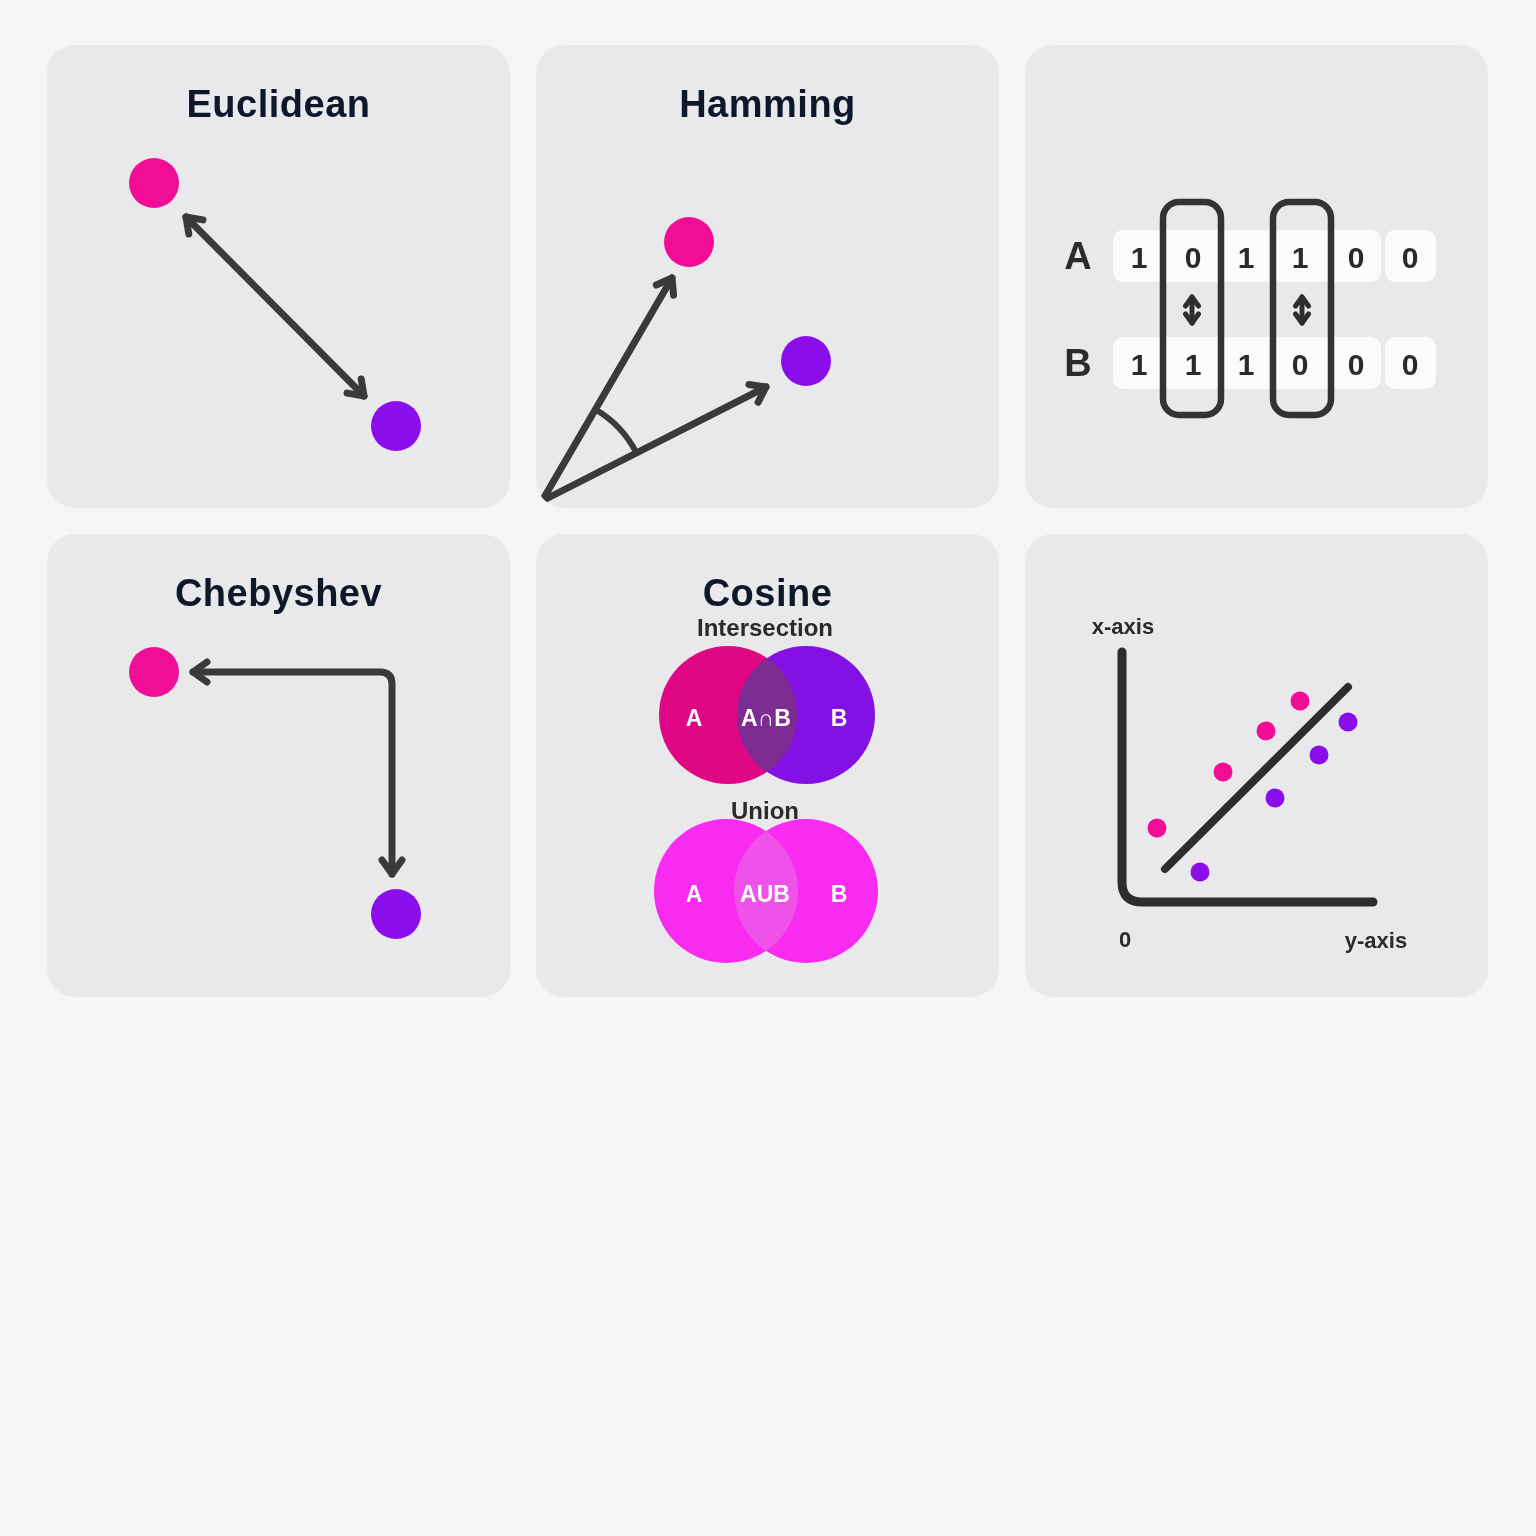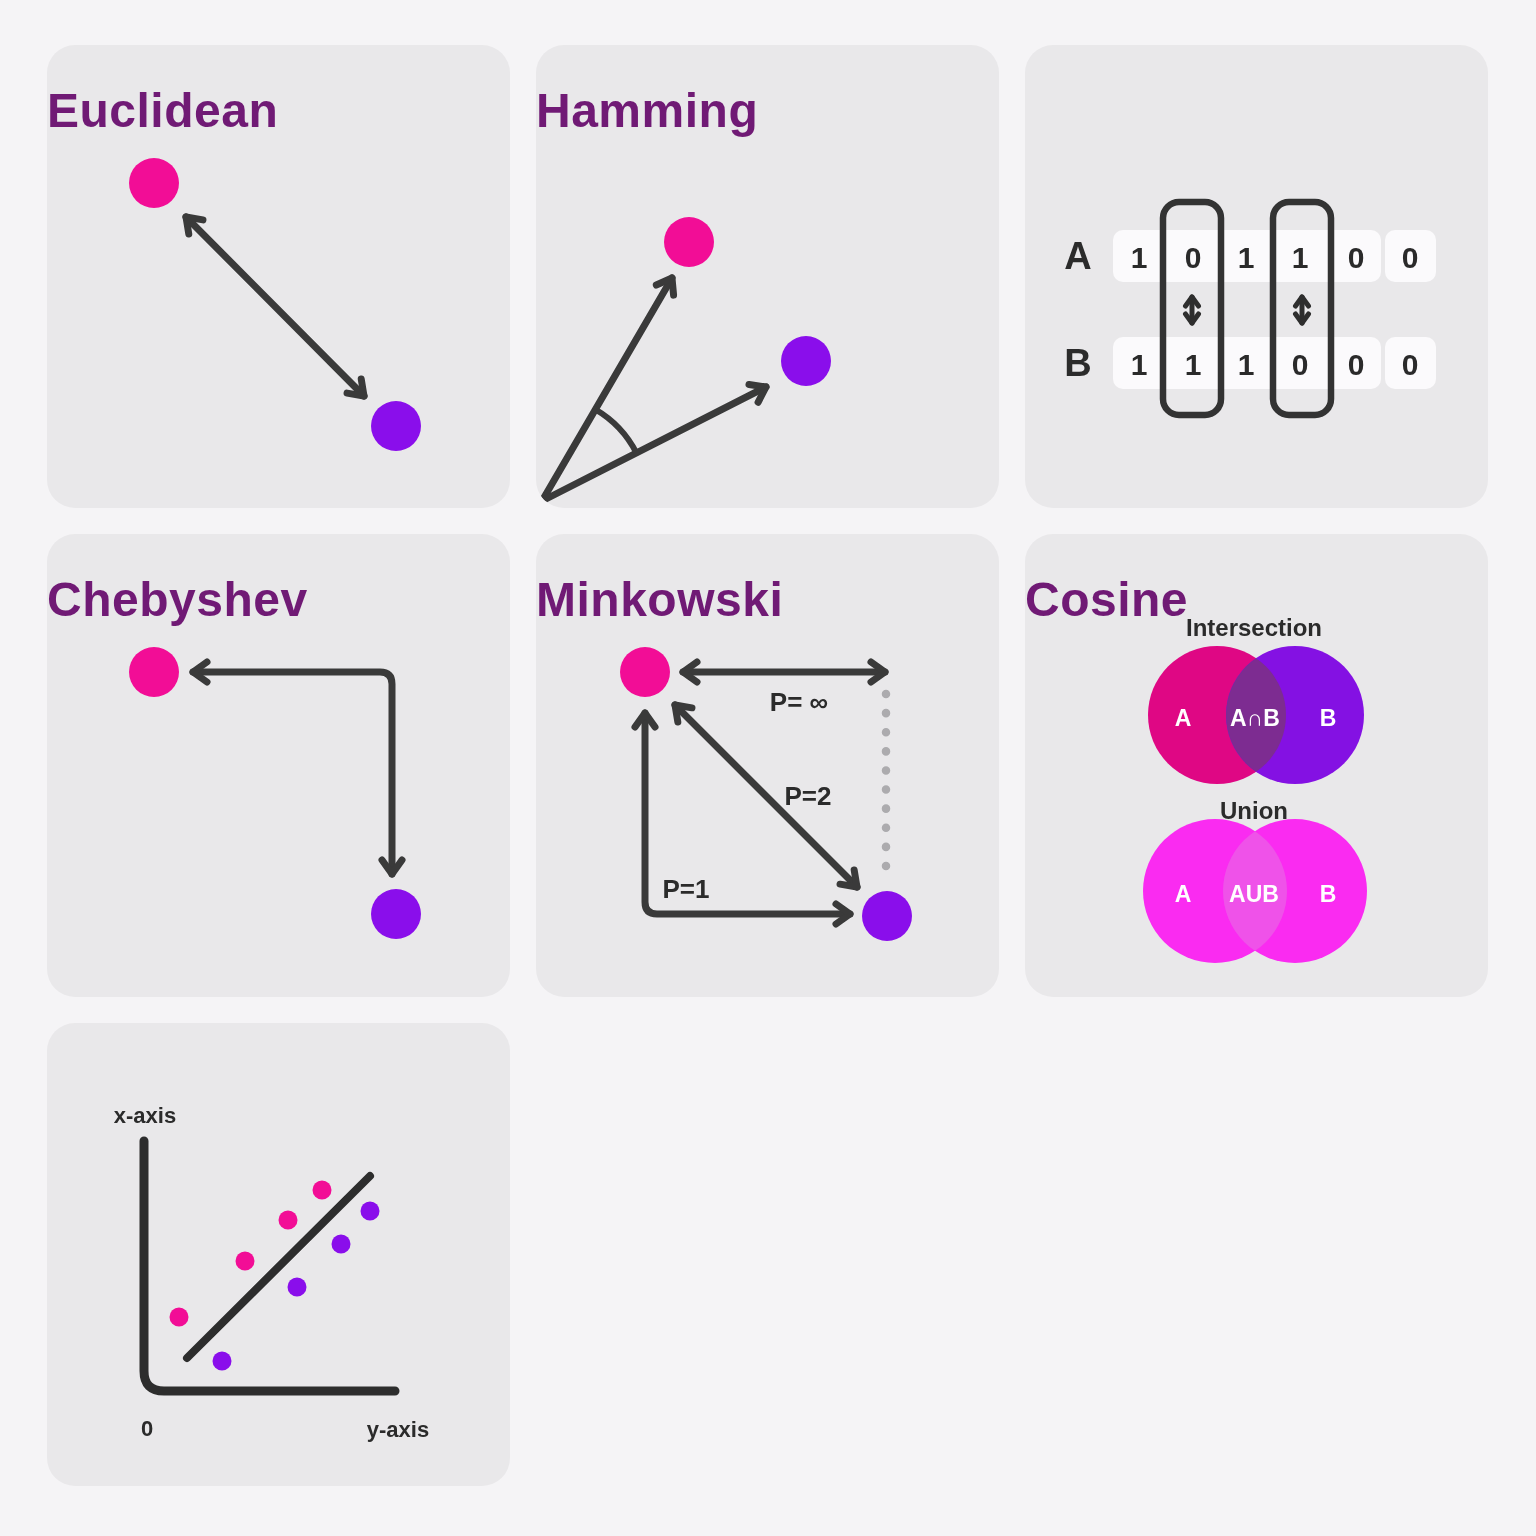--- a/index.html
+++ b/index.html
@@ -18,23 +18,23 @@
   }
   .card {
     position:relative;
     width:463px; height:463px;
     background:#E9E8EA;
     border-radius:28px;
     overflow:hidden;
   }
   .card h2 {
     position:absolute; top:38px; left:0; width:100%;
-    text-align:left;
-    font-size:48px; font-weight:700; letter-spacing:.5px;
-    color:#701a75;
+    text-align:center;
+    font-size:38px; font-weight:700; letter-spacing:.5px;
+    color:#0f172a;
   }
   .card svg { position:absolute; inset:0; width:463px; height:463px; }
   svg text {
     font-family:"Liberation Sans","DejaVu Sans",sans-serif;
     fill:#2B2B2B;
   }
   .metric-label { font-size:26px; font-weight:700; }
   .venn-label { font-size:23px; font-weight:700; fill:#FFFFFF; }
   .sub-title { font-size:24px; font-weight:700; }
   .bit { font-size:30px; font-weight:700; fill:#2A2A2A; }
@@ -121,42 +121,20 @@
         <marker id="ahMa" viewBox="-20 -20 40 40" markerWidth="40" markerHeight="40" refX="0" refY="0" orient="auto-start-reverse" markerUnits="userSpaceOnUse">
           <path d="M -14 -10 L 0 0 L -14 10" fill="none" stroke="#3A3A3A" stroke-width="7" stroke-linecap="round" stroke-linejoin="round"></path>
         </marker>
       </defs>
       <circle cx="107" cy="138" r="25" fill="#F20D96"></circle>
       <circle cx="349" cy="380" r="25" fill="#8A0EEB"></circle>
       <path d="M 146 138 H 333 Q 345 138 345 150 V 340" fill="none" stroke="#3A3A3A" stroke-width="7" stroke-linecap="round" marker-start="url(#ahMa)" marker-end="url(#ahMa)"></path>
     </svg>
   </section>
 
-  <section class="card">
-    <h2>Minkowski</h2>
-    <svg viewBox="0 0 463 463">
-      <defs>
-        <marker id="ahMk" viewBox="-20 -20 40 40" markerWidth="40" markerHeight="40" refX="0" refY="0" orient="auto-start-reverse" markerUnits="userSpaceOnUse">
-          <path d="M -14 -10 L 0 0 L -14 10" fill="none" stroke="#3A3A3A" stroke-width="7" stroke-linecap="round" stroke-linejoin="round"></path>
-        </marker>
-      </defs>
-      <circle cx="109" cy="138" r="25" fill="#F20D96"></circle>
-      <circle cx="351" cy="382" r="25" fill="#8A0EEB"></circle>
-
-      <line x1="147" y1="138" x2="349" y2="138" stroke="#3A3A3A" stroke-width="7" stroke-linecap="round" marker-start="url(#ahMk)" marker-end="url(#ahMk)"></line>
-      <line x1="350" y1="160" x2="350" y2="338" stroke="#ACABAE" stroke-width="8.5" stroke-linecap="round" stroke-dasharray="0.1 19"></line>
-      <text x="263" y="168" text-anchor="middle" dominant-baseline="central" class="metric-label">P= ∞</text>
-
-      <line x1="139" y1="171" x2="321" y2="353" stroke="#3A3A3A" stroke-width="7" stroke-linecap="round" marker-start="url(#ahMk)" marker-end="url(#ahMk)"></line>
-      <text x="272" y="262" text-anchor="middle" dominant-baseline="central" class="metric-label">P=2</text>
-
-      <path d="M 109 179 V 368 Q 109 380 121 380 H 314" fill="none" stroke="#3A3A3A" stroke-width="7" stroke-linecap="round" marker-start="url(#ahMk)" marker-end="url(#ahMk)"></path>
-      <text x="150" y="355" text-anchor="middle" dominant-baseline="central" class="metric-label">P=1</text>
-    </svg>
-  </section>
 
 
   <section class="card">
     <h2>Cosine</h2>
     <svg viewBox="0 0 463 463">
       <defs>
         <clipPath id="clipIntA">
             <circle cx="192" cy="181" r="69"></circle>
           </clipPath>
         <clipPath id="clipUniA">

